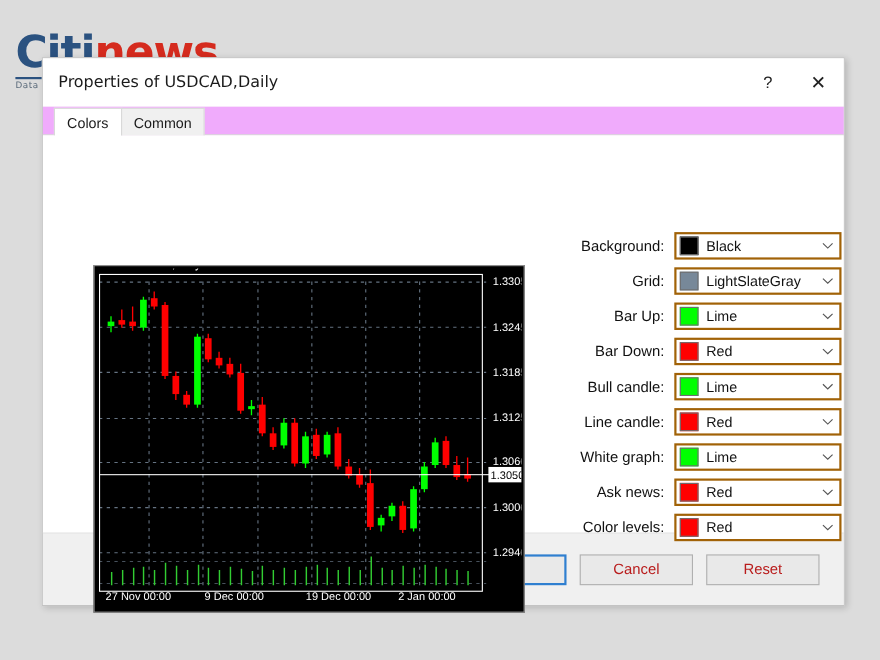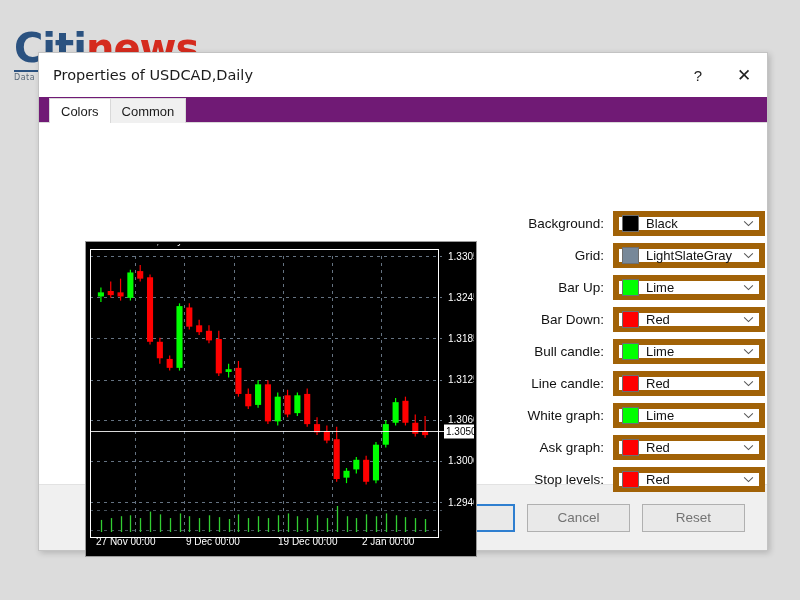--- a/index.html
+++ b/index.html
@@ -51,21 +51,21 @@
   }
   .titlebar .tbtn {
     width: 46px; height: 44px; display: flex;
     align-items: center; justify-content: center;
     color: #222; font-size: 15px;
   }
   .titlebar .tbtn.close { font-size: 17px; }
 
   
   .tabstrip {
-    height: 26px; background: #701a75; position: relative;
+    height: 26px; background: #f0abfc; position: relative;
     padding-left: 10px; display: flex; align-items: flex-end; flex: none;
   }
   .tabstrip::after {
     content:""; position:absolute; left:0; right:0; bottom:0;
     height:1px; background:#d9d9d9;
   }
   .tab {
     height: 25px; padding: 0 11px; font-size: 13px; color: #1b1b1b;
     display: flex; align-items: center; position: relative; z-index: 2;
     border: 1px solid #d9d9d9; border-bottom: none; margin-right: -1px;
@@ -117,21 +117,21 @@
     position: absolute; left: 470px; top: 88px;
     display: flex; flex-direction: column; gap: 7px;
   }
   .cs-row { display: flex; align-items: center; height: 25px; }
   .cs-label {
     width: 104px; text-align: right; font-size: 13.5px;
     color: #111; padding-right: 9px; white-space: nowrap;
   }
   .cs-combo {
     width: 152px; height: 25px; background: #fff;
-    border: 6px solid #a16207; display: flex; align-items: center;
+    border: 2px solid #a16207; display: flex; align-items: center;
     padding: 0 3px;
   }
   .cs-swatch {
     width: 17px; height: 17px; border: 1px solid #6e6e6e;
     margin-right: 7px; flex: none;
   }
   .cs-name {
     flex: 1; font-size: 13px; color: #111;
     overflow: hidden; white-space: nowrap;
   }
@@ -140,21 +140,21 @@
   }
   .chev { display: block; }
 
   
   .dlgfooter {
     height: 66px; background: #f0f0f0; border-top: 1px solid #e2e2e2;
     display: flex; align-items: center; justify-content: flex-end;
     padding-right: 22px; gap: 12px; flex: none;
   }
   .btn {
-    width: 103px; height: 28px; font-size: 13.5px; color: #737373;
+    width: 103px; height: 28px; font-size: 13.5px; color: #b91c1c;
     background: #e9e9e9; border: 1px solid #b0b0b0;
     display: flex; align-items: center; justify-content: center;
   }
   .btn.default { border: 2px solid #2f7fd0; }
 </style>
 </head>
 <body>
 
 <div id="page">
 
@@ -398,33 +398,33 @@
               <div class="cs-swatch" style="background:#00ff00"></div>
               <div class="cs-name">Lime</div>
               <div class="cs-arrow">
                 <svg class="chev" width="11" height="7" viewBox="0 0 12 8">
                   <path d="M1 1.5 L6 6.3 L11 1.5" stroke="#555" stroke-width="1.2" fill="none"></path>
                 </svg>
               </div>
             </div>
           </div>
           <div class="cs-row">
-            <div class="cs-label">Ask graph:</div>
+            <div class="cs-label">Ask news:</div>
             <div class="cs-combo">
               <div class="cs-swatch" style="background:#ff0000"></div>
               <div class="cs-name">Red</div>
               <div class="cs-arrow">
                 <svg class="chev" width="11" height="7" viewBox="0 0 12 8">
                   <path d="M1 1.5 L6 6.3 L11 1.5" stroke="#555" stroke-width="1.2" fill="none"></path>
                 </svg>
               </div>
             </div>
           </div>
           <div class="cs-row">
-            <div class="cs-label">Stop levels:</div>
+            <div class="cs-label">Color levels:</div>
             <div class="cs-combo">
               <div class="cs-swatch" style="background:#ff0000"></div>
               <div class="cs-name">Red</div>
               <div class="cs-arrow">
                 <svg class="chev" width="11" height="7" viewBox="0 0 12 8">
                   <path d="M1 1.5 L6 6.3 L11 1.5" stroke="#555" stroke-width="1.2" fill="none"></path>
                 </svg>
               </div>
             </div>
           </div>

